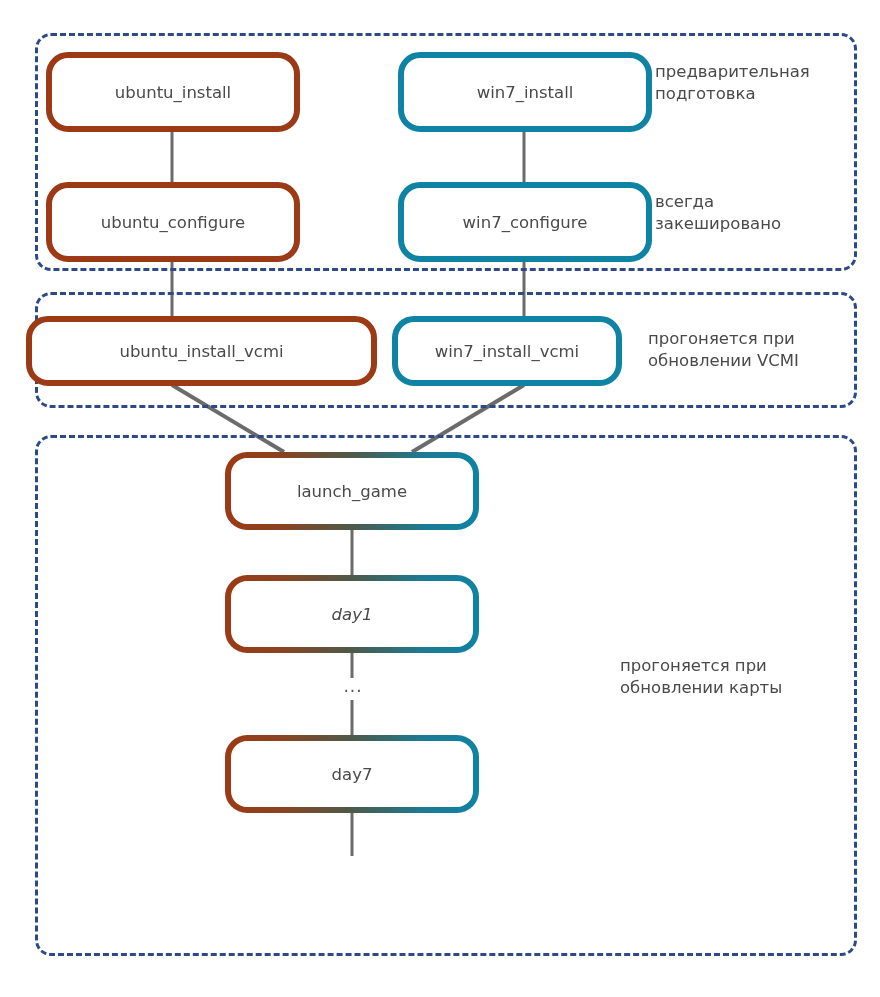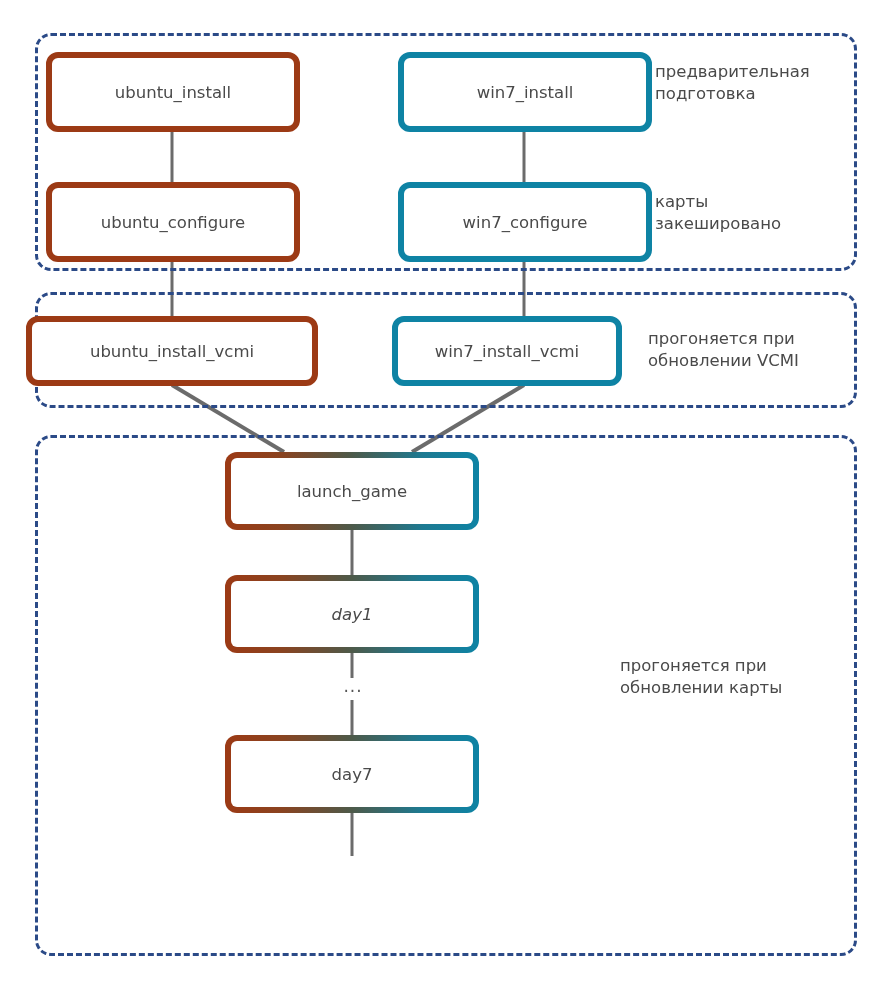--- a/index.html
+++ b/index.html
@@ -45,21 +45,21 @@
     font-size: 16.5px;
     line-height: 1.35;
     text-align: left;
     white-space: pre-line;
   }
 
   
   .node {
     position: absolute;
     box-sizing: border-box;
-    border-radius: 12px;
+    border-radius: 22px;
     background: #ffffff;
     display: flex;
     align-items: center;
     justify-content: center;
     color: #4a4a4a;
     font-size: 16.5px;
     z-index: 3;
   }
 
   .node-label {
@@ -115,21 +115,21 @@
     <line x1="352" y1="700" x2="352" y2="735" stroke="#6b6b6b" stroke-width="3"></line>
 
     <line x1="352" y1="813" x2="352" y2="856" stroke="#6b6b6b" stroke-width="3"></line>
   </svg>
 
   <div class="group-box" style="left:35px; top:33px; width:822px; height:238px;"></div>
 
   <div class="group-label" style="left:655px; top:61px; width:195px;">предварительная
 подготовка</div>
 
-  <div class="group-label" style="left:655px; top:191px; width:195px;">карты
+  <div class="group-label" style="left:655px; top:191px; width:195px;">всегда
 закешировано</div>
 
   <div class="group-box" style="left:35px; top:292px; width:822px; height:116px;"></div>
 
   <div class="group-label" style="left:648px; top:328px; width:205px;">прогоняется при
 обновлении VCMI</div>
 
   <div class="group-box" style="left:35px; top:435px; width:822px; height:521px;"></div>
 
   <div class="group-label" style="left:620px; top:655px; width:235px;">прогоняется при
@@ -144,21 +144,21 @@
   </div>
 
   <div class="node brown" style="left:46px; top:182px; width:254px; height:80px;">
     <span class="node-label">ubuntu_configure</span>
   </div>
 
   <div class="node blue" style="left:398px; top:182px; width:254px; height:80px;">
     <span class="node-label">win7_configure</span>
   </div>
 
-  <div class="node brown" style="left:26px; top:316px; width:292px; height:70px;">
+  <div class="node brown" style="left:26px; top:316px; width:351px; height:70px;">
     <span class="node-label">ubuntu_install_vcmi</span>
   </div>
 
   <div class="node blue" style="left:392px; top:316px; width:230px; height:70px;">
     <span class="node-label">win7_install_vcmi</span>
   </div>
 
   <div class="node grad" style="left:225px; top:452px; width:254px; height:78px;">
     <span class="node-label">launch_game</span>
   </div>

